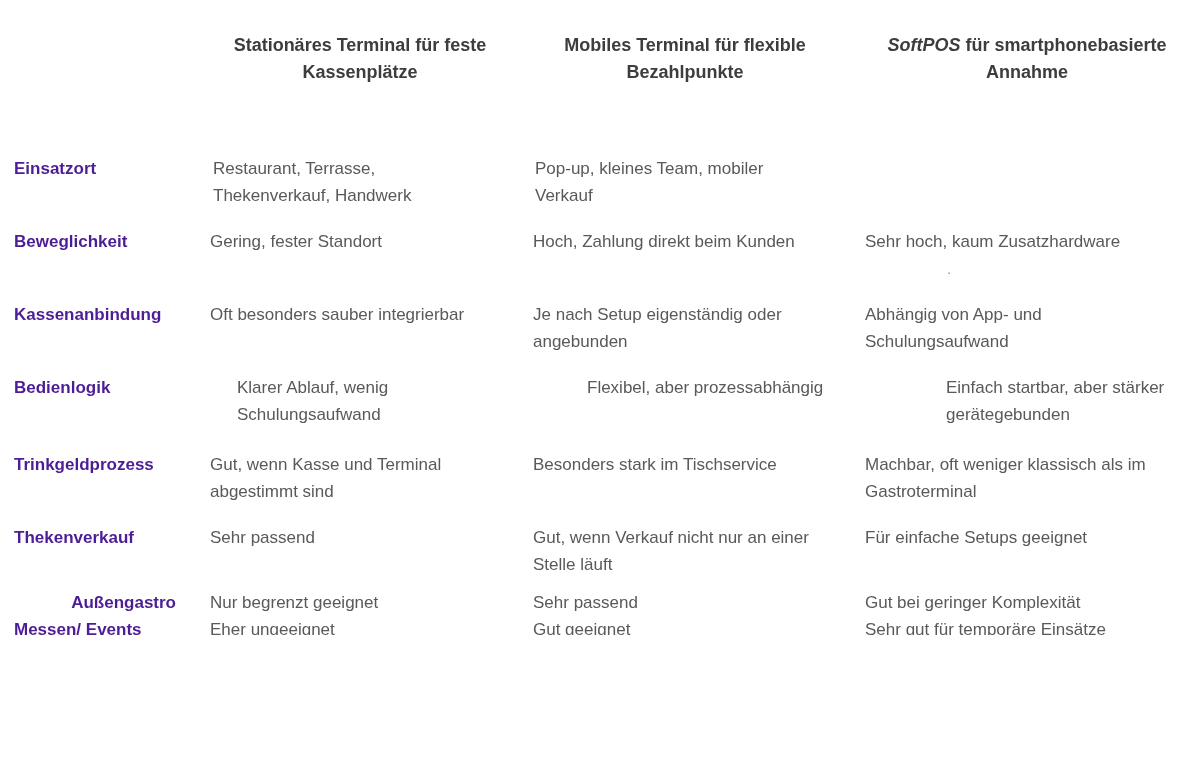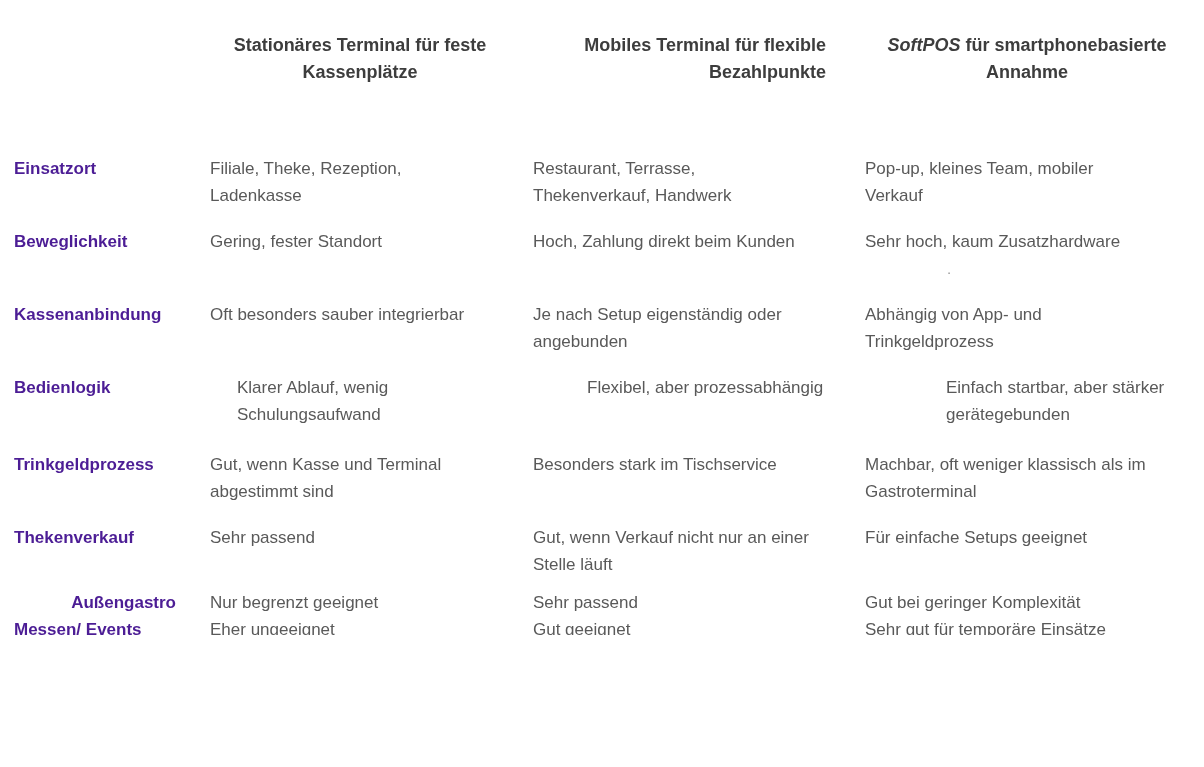--- a/index.html
+++ b/index.html
@@ -29,21 +29,21 @@
 
   .hcell {
     font-size: 18px;
     line-height: 27px;
     font-weight: bold;
     color: #3d3d3d;
     text-align: center;
     margin: 0 auto;
   }
   .hcell.h1 { max-width: 292px; }
-  .hcell.h2 { max-width: 282px; text-align: right; }
+  .hcell.h2 { max-width: 282px; }
   .hcell.h3 { max-width: 282px; }
   .hcell em { font-style: italic; font-weight: bold; }
 
   .label-cell {
     padding-left: 14px;
     padding-right: 24px;
     font-size: 17px;
     line-height: 26px;
     font-weight: bold;
     color: #4c1d95;
@@ -87,23 +87,20 @@
     <div class="c4">
       <div class="hcell h3"><em>SoftPOS</em><span> für smartphonebasierte Annahme</span></div>
     </div>
   </div>
 
   <div class="row">
     <div class="label-cell">
       <span class="lbl-l1">Einsatzort</span>
 
     </div>
-    <div class="c2">
-        <div class="cell">Filiale, Theke, Rezeption, Ladenkasse</div>
-      </div>
     <div class="c3">
         <div class="cell">Restaurant, Terrasse, Thekenverkauf, Handwerk</div>
       </div>
     <div class="c4">
         <div class="cell">Pop-up, kleines Team, mobiler Verkauf</div>
       </div>
   </div>
 
   <div class="row">
     <div class="label-cell">
@@ -126,21 +123,21 @@
       <span class="lbl-l1">Kassenanbindung</span>
 
     </div>
     <div class="c2">
         <div class="cell">Oft besonders sauber integrierbar</div>
       </div>
     <div class="c3">
         <div class="cell">Je nach Setup eigenständig oder angebunden</div>
       </div>
     <div class="c4">
-        <div class="cell">Abhängig von App- und Trinkgeldprozess</div>
+        <div class="cell">Abhängig von App- und Schulungsaufwand</div>
       </div>
   </div>
 
   <div class="row mb-lg">
     <div class="label-cell">
       <span class="lbl-l1">Bedienlogik</span>
 
     </div>
     <div class="c2">
         <div class="cell">Klarer Ablauf, wenig Schulungsaufwand</div>

